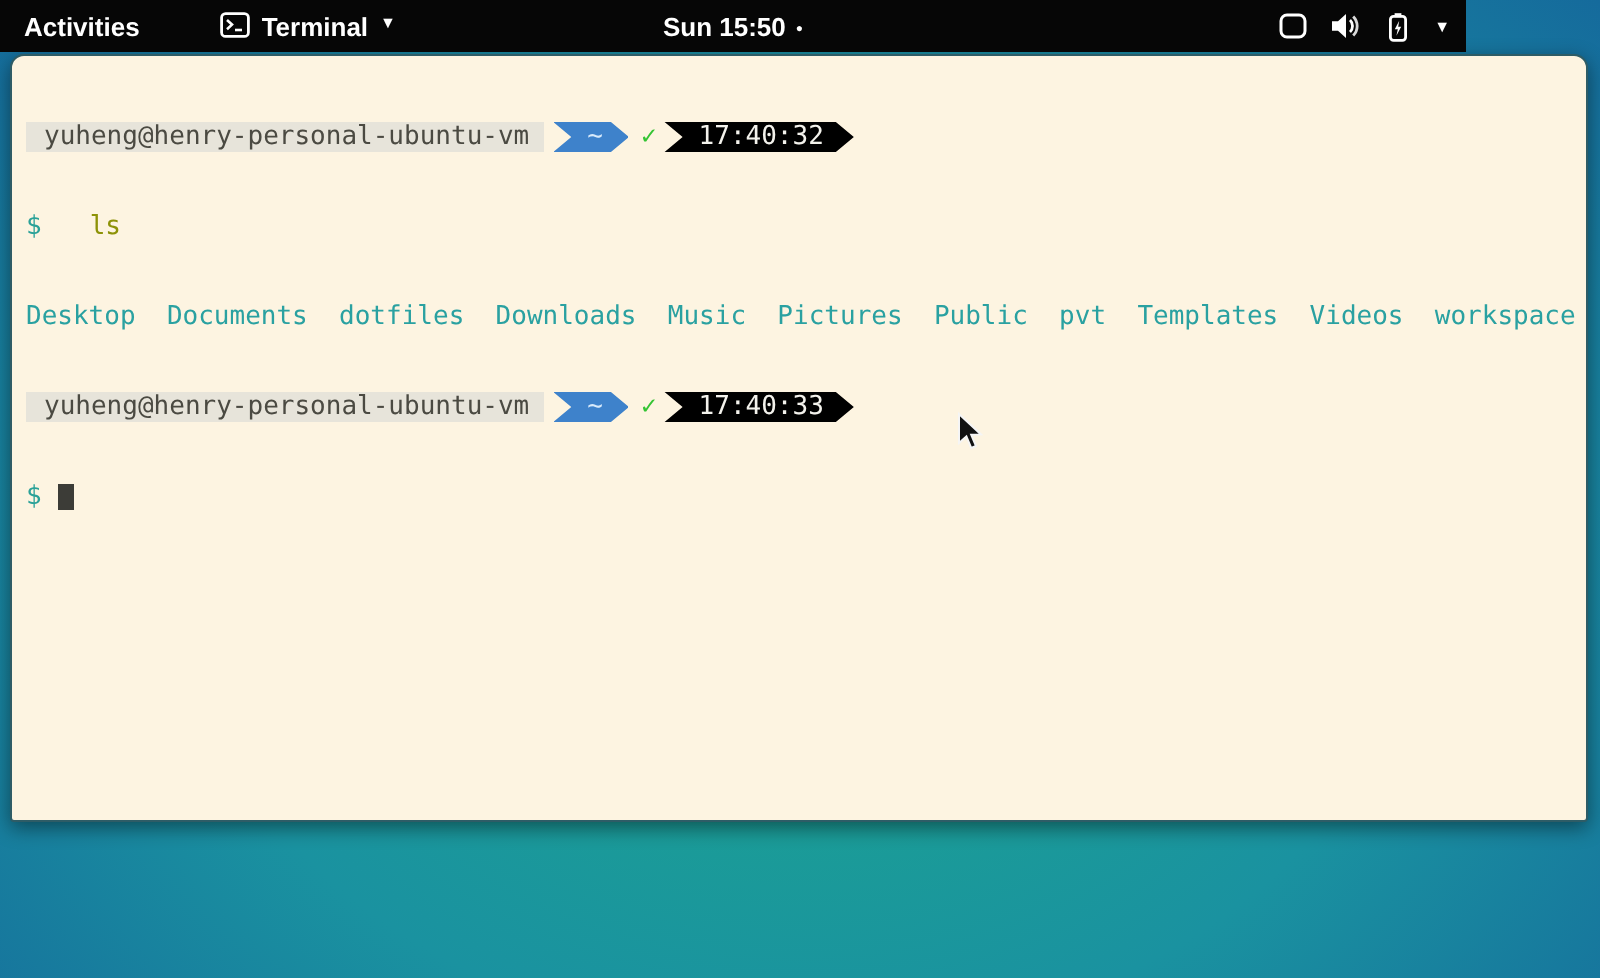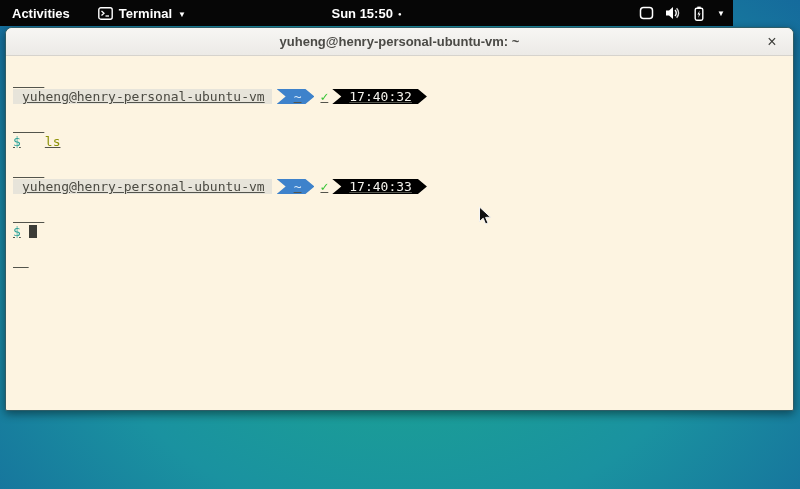--- a/index.html
+++ b/index.html
@@ -7,21 +7,21 @@
     width:800px;height:489px;position:relative;overflow:hidden;
     background:radial-gradient(ellipse 560px 420px at 400px 290px,#1ba78e 0%,#1a92a0 55%,#156a9c 100%);
     font-family:"Liberation Sans",sans-serif;
   }
   
   .topbar{
     position:absolute;left:0;top:0;width:733px;height:26px;background:#060606;
     color:#fff;display:flex;align-items:center;font-size:13px;font-weight:600;z-index:30;
   }
   .activities{margin-left:12px;cursor:pointer;}
-  .appmenu{margin-left:28px;display:flex;align-items:center;gap:6px;cursor:pointer;}
+  .appmenu{margin-left:40px;display:flex;align-items:flex-start;gap:6px;cursor:pointer;}
   .appmenu .caret{font-size:8px;position:relative;top:1px;}
   .clock{position:absolute;left:0;right:0;text-align:center;cursor:pointer;}
   .clock .dot{font-size:6px;vertical-align:2px;margin-left:5px;}
   .tray{position:absolute;right:8px;top:0;height:26px;display:flex;align-items:center;gap:11px;cursor:pointer;}
   .tray .caret{font-size:8px;color:#fff;}
   .icon{display:inline-block;line-height:0;}
   
   .window{
     position:absolute;left:5px;top:27px;width:789px;height:384px;
     border:1px solid #2e5c66;border-radius:7px 7px 2px 2px;
@@ -36,21 +36,21 @@
   .title{font-size:13px;font-weight:700;color:#4b4a46;}
   .closebtn{
     position:absolute;right:10px;top:0;height:27px;width:22px;
     display:flex;align-items:center;justify-content:center;
     font-size:16px;color:#3d3d39;cursor:pointer;
   }
   
   .term{
     font-family:"DejaVu Sans Mono","Liberation Mono",monospace;
     font-size:13px;line-height:15px;color:#53544c;
-    padding:3px 0 0 7px;white-space:pre;text-decoration:underline;
+    padding:3px 0 0 7px;white-space:pre;
   }
   .line{height:15px;display:flex;align-items:center;}
   .seg-host{background:#e7e4da;color:#4b4a42;padding:0 7px 0 9px;height:15px;line-height:15px;}
   .ribbon{
     height:15px;line-height:15px;
     clip-path:polygon(0 0,calc(100% - 9px) 0,100% 50%,calc(100% - 9px) 100%,0 100%,9px 50%);
   }
   .seg-path{background:#3e82cb;color:#d8eafb;padding:0 13px 0 17px;margin-left:5px;}
   .seg-time{background:#000000;color:#f3f2ec;padding:0 15px 0 17px;margin-left:4px;}
   .check{color:#35c434;font-weight:bold;margin-left:6px;}
@@ -96,34 +96,33 @@
         <rect x="5.3" y="0.6" width="3.4" height="2" fill="#ffffff"></rect>
         <rect x="3.2" y="2.2" width="7.6" height="12" rx="1.6" fill="none" stroke="#ffffff" stroke-width="1.4"></rect>
         <polygon points="7.6,4.4 5.4,8.6 6.9,8.6 6.2,11.9 8.6,7.4 7.1,7.4" fill="#ffffff"></polygon>
       </svg>
     </span>
     <span class="caret">▼</span>
   </span>
 </div>
 
 <div class="window">
-  <div class="titlebar">
-    <span class="title">yuheng@henry-personal-ubuntu-vm: ~</span>
-    <span class="closebtn">×</span>
-  </div>
   <div class="term">
     <div class="line">
       <span class="seg-host">yuheng@henry-personal-ubuntu-vm</span>
       <span class="ribbon seg-path">~</span>
       <span class="check">✓</span>
       <span class="ribbon seg-time">17:40:32</span>
     </div>
     <div class="line">
       <span class="psym">$</span>
       <span class="cmd">ls</span>
+    </div>
+    <div class="line">
+      <span class="lsout">Desktop  Documents  dotfiles  Downloads  Music  Pictures  Public  pvt  Templates  Videos  workspace</span>
     </div>
     <div class="line">
       <span class="seg-host">yuheng@henry-personal-ubuntu-vm</span>
       <span class="ribbon seg-path">~</span>
       <span class="check">✓</span>
       <span class="ribbon seg-time">17:40:33</span>
     </div>
     <div class="line">
       <span class="psym">$</span>
       <span class="cursor"></span>

